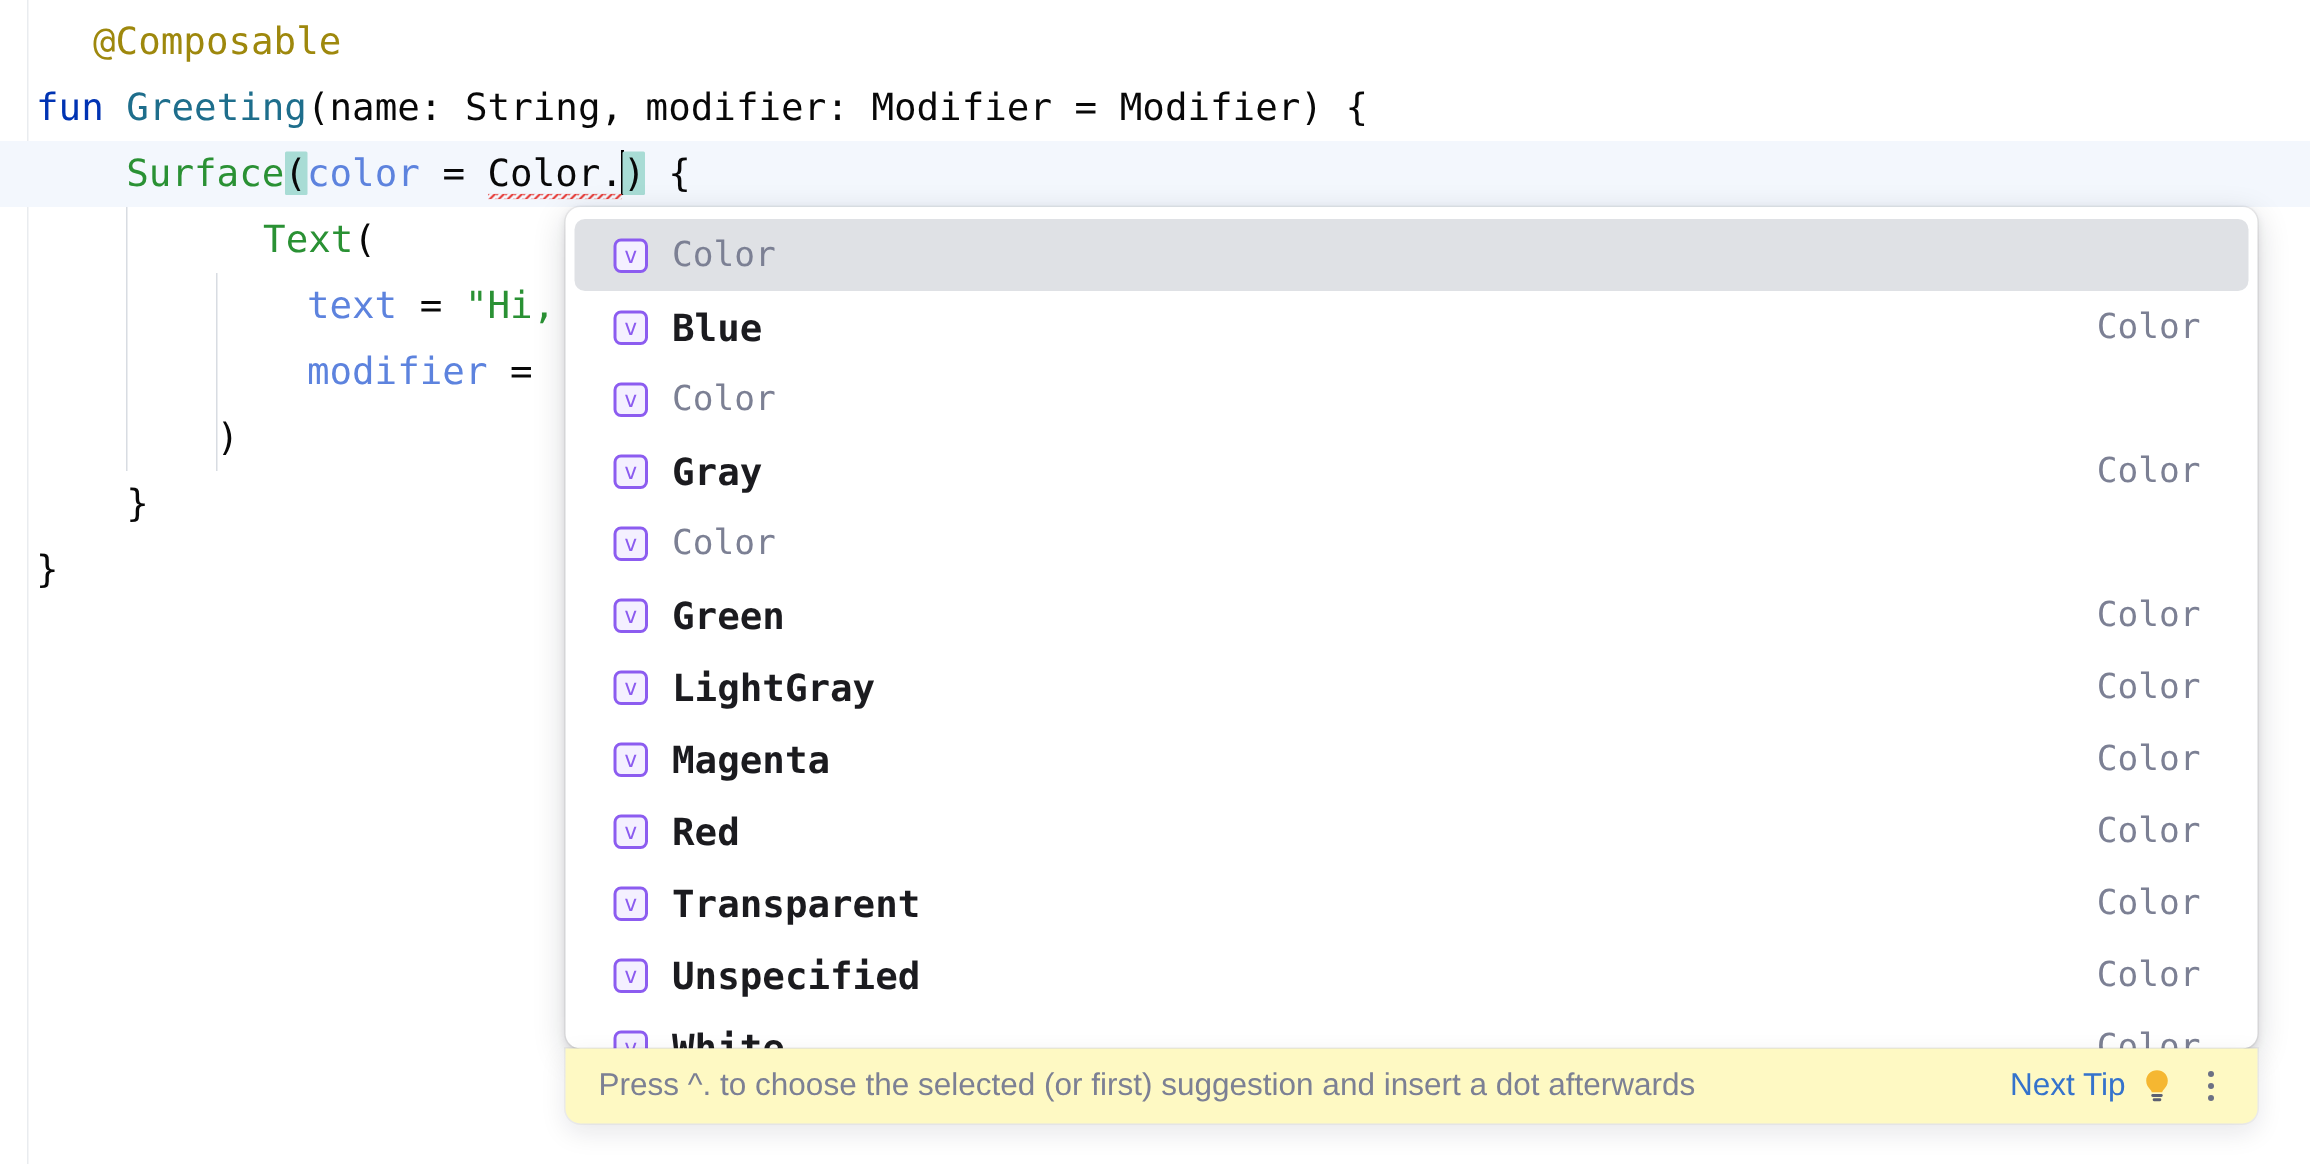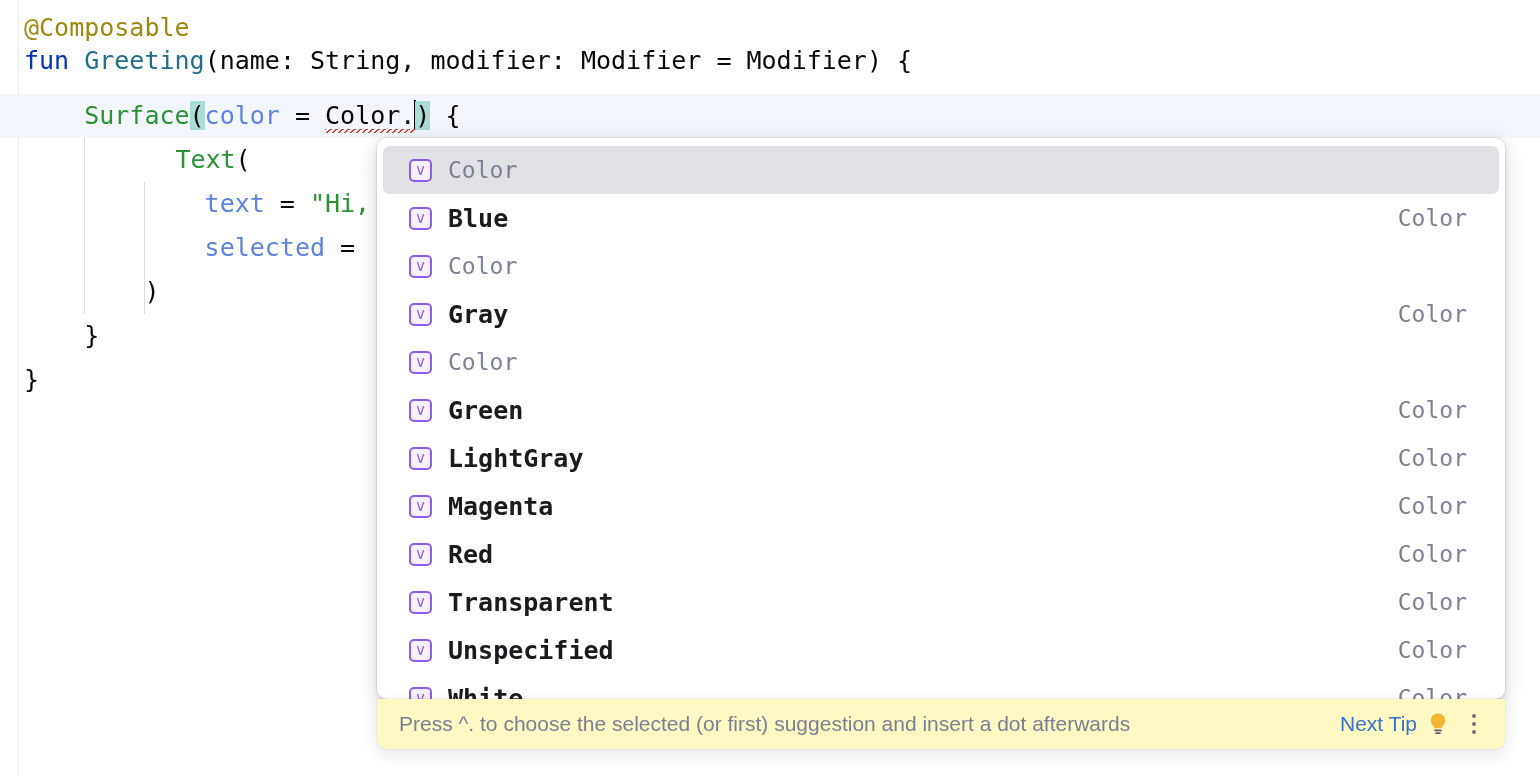--- a/index.html
+++ b/index.html
@@ -233,26 +233,26 @@
     border-radius: 50%;
     background: #6b7084;
   }
 </style>
 </head>
 <body>
 
 <div id="editor">
   <div id="gutter-line"></div>
   <div id="code-lines">
-      <div class="code-line" style="top: 6px;"><span class="txt" style="padding-left: 24px;"><span class="tok-anno">@Composable</span></span></div>
-      <div class="code-line" style="top: 39px; text-decoration: underline;"><span class="txt" style="padding-left: 24px;"><span class="tok-kw">fun </span><span class="tok-fnname">Greeting</span><span class="tok-plain">(name: String, modifier: Modifier = Modifier) {</span></span></div>
+      <div class="code-line" style="top: 6px; margin-left: 38px;"><span class="txt" style="padding-left: 24px;"><span class="tok-anno">@Composable</span></span></div>
+      <div class="code-line" style="top: 50px; text-decoration: underline;"><span class="txt" style="padding-left: 24px;"><span class="tok-kw">fun </span><span class="tok-fnname">Greeting</span><span class="tok-plain">(name: String, modifier: Modifier = Modifier) {</span></span></div>
       <div class="code-line caret-row" style="top: 94px;"><span class="txt" style="padding-left: 84.2px;"><span class="tok-call">Surface</span><span class="brace-hl">(</span><span class="tok-param">color</span><span class="tok-plain"> = </span><span class="squiggle">Color.</span><span class="caret"></span><span class="brace-hl">)</span><span class="tok-plain"> {</span></span></div>
       <div class="code-line" style="top: 138px;"><span class="txt" style="padding-left: 144.4px; margin-left: 31px;"><span class="tok-call">Text</span><span class="tok-plain">(</span></span></div>
       <div class="code-line" style="top: 182px;"><span class="txt" style="padding-left: 204.6px;"><span class="tok-param">text</span><span class="tok-plain"> = </span><span class="tok-string">"Hi,</span></span></div>
-      <div class="code-line" style="top: 226px;"><span class="txt" style="padding-left: 204.6px;"><span class="tok-param">selected</span><span class="tok-plain"> = </span></span></div>
+      <div class="code-line" style="top: 226px;"><span class="txt" style="padding-left: 204.6px;"><span class="tok-param">modifier</span><span class="tok-plain"> = </span></span></div>
       <div class="code-line" style="top: 270px;"><span class="txt" style="padding-left: 144.4px;"><span class="tok-plain">)</span></span></div>
       <div class="code-line" style="top: 314px;"><span class="txt" style="padding-left: 84.2px;"><span class="tok-plain">}</span></span></div>
       <div class="code-line" style="top: 358px;"><span class="txt" style="padding-left: 24px;"><span class="tok-plain">}</span></span></div>
     </div>
   <div id="indent-guides">
       <div class="indent-guide" style="left: 84.2px; top: 138px; height: 176px;"></div>
       <div class="indent-guide" style="left: 144.4px; top: 182px; height: 132px;"></div>
     </div>
 </div>
 

